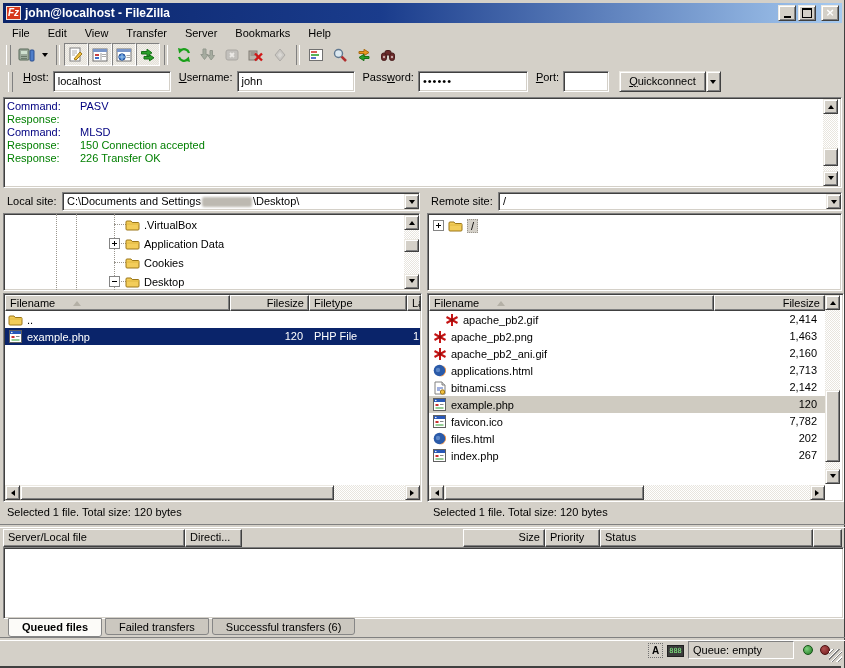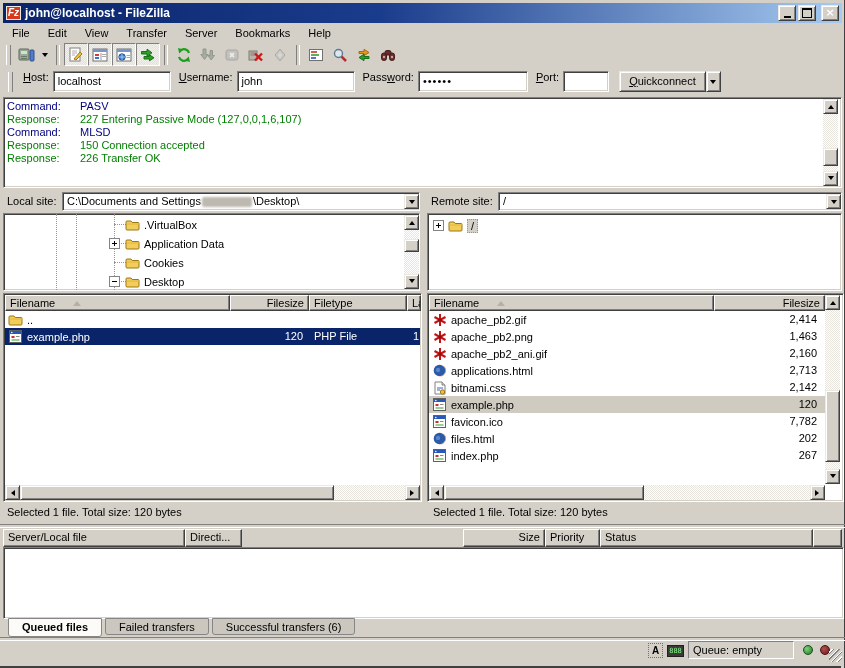--- a/index.html
+++ b/index.html
@@ -296,21 +296,20 @@
 </div>
 
 <div class="abs sunken logpane">
   <div id="log-rows" style="padding-top:2px">
       <div class="log-row log-command">
         <span class="log-label">Command:</span>
         <span>PASV</span>
       </div>
       <div class="log-row log-response">
         <span class="log-label">Response:</span>
-        <span>227 Entering Passive Mode (127,0,0,1,6,107)</span>
       </div>
       <div class="log-row log-command">
         <span class="log-label">Command:</span>
         <span>MLSD</span>
       </div>
       <div class="log-row log-response">
         <span class="log-label">Response:</span>
         <span>150 Connection accepted</span>
       </div>
       <div class="log-row log-response">
@@ -460,21 +459,21 @@
       <div class="sb-thumb" style="left: 15px; top: 0px; width: 314px; height: 15px;"></div>
       <div class="sb-btn" style="left: 400px; top: 0px;">
         <span class="tri-right-s"></span>
       </div>
     </div>
   </div>
 
 <div class="abs sunken" id="remote-list" style="left:427px;top:293px;width:415px;height:207px;overflow:hidden">
     <div class="hdr-cell" style="left: 1px; width: 285px;">Filename<span class="sort-arrow"></span></div>
     <div class="hdr-cell r" style="left: 286px; width: 111px;">Filesize</div>
-    <div class="frow" style="left: 1px; top: 17px; width: 396px;">
+    <div class="frow" style="left: 1px; top: 17px; width: 396px; padding-left: 12px;">
       <span class="ficon" style="margin-left: 3px;">
         <svg width="14" height="14" viewBox="0 0 14 14">
           <g stroke="#c41414" stroke-width="2">
             <line x1="7" y1="1" x2="7" y2="13"></line>
             <line x1="1.5" y1="4" x2="12.5" y2="10"></line>
             <line x1="12.5" y1="4" x2="1.5" y2="10"></line>
           </g>
           <circle cx="7" cy="7" r="1.6" fill="#8c0e0e"></circle>
         </svg>
       </span>

